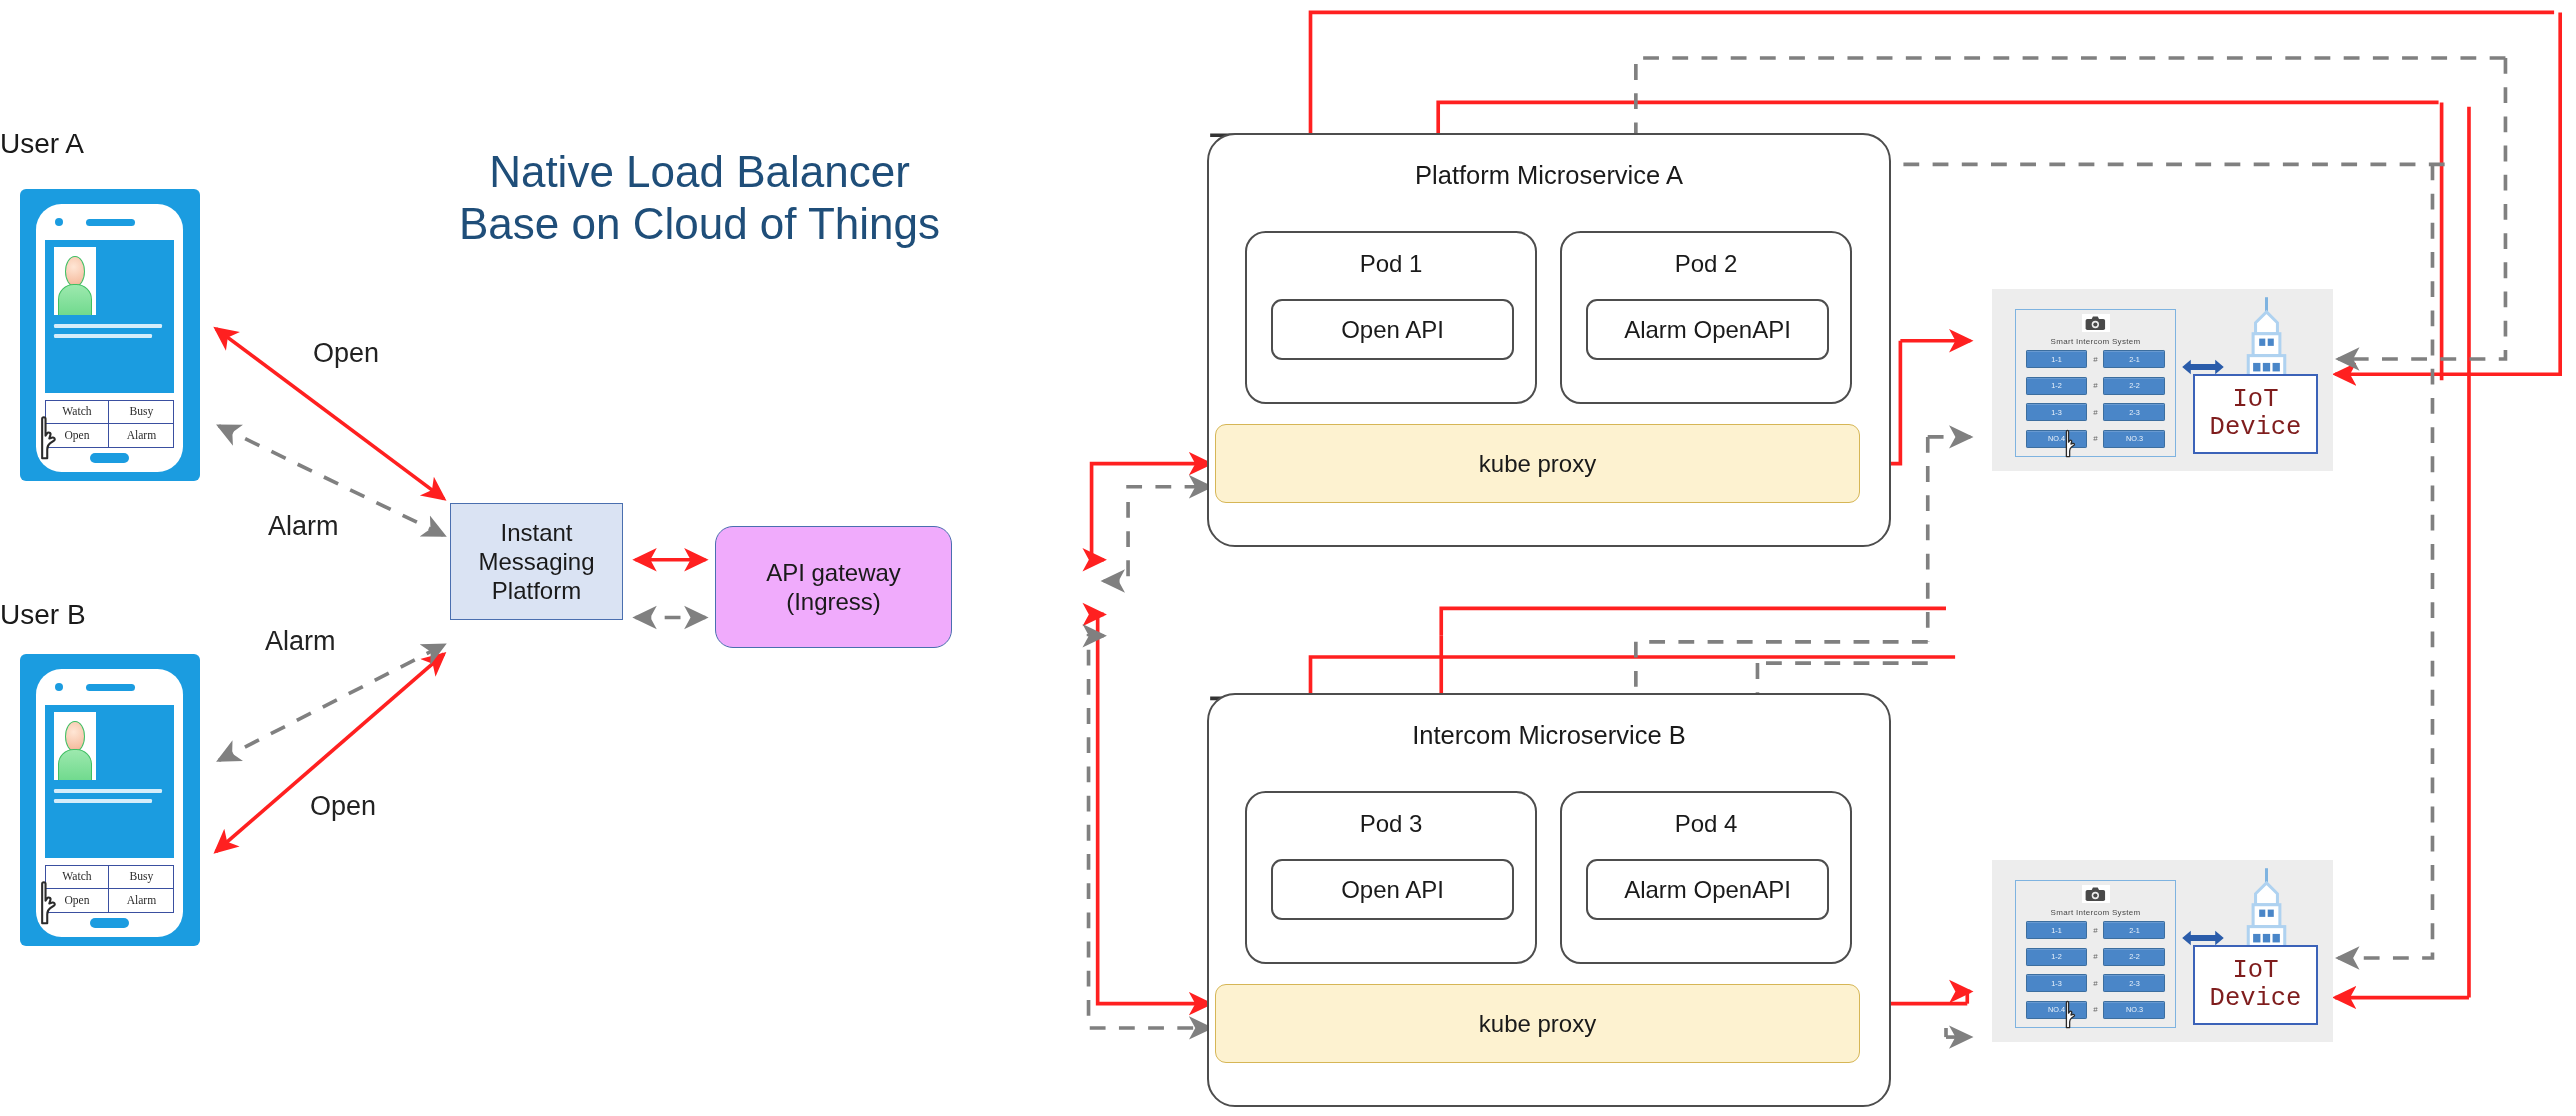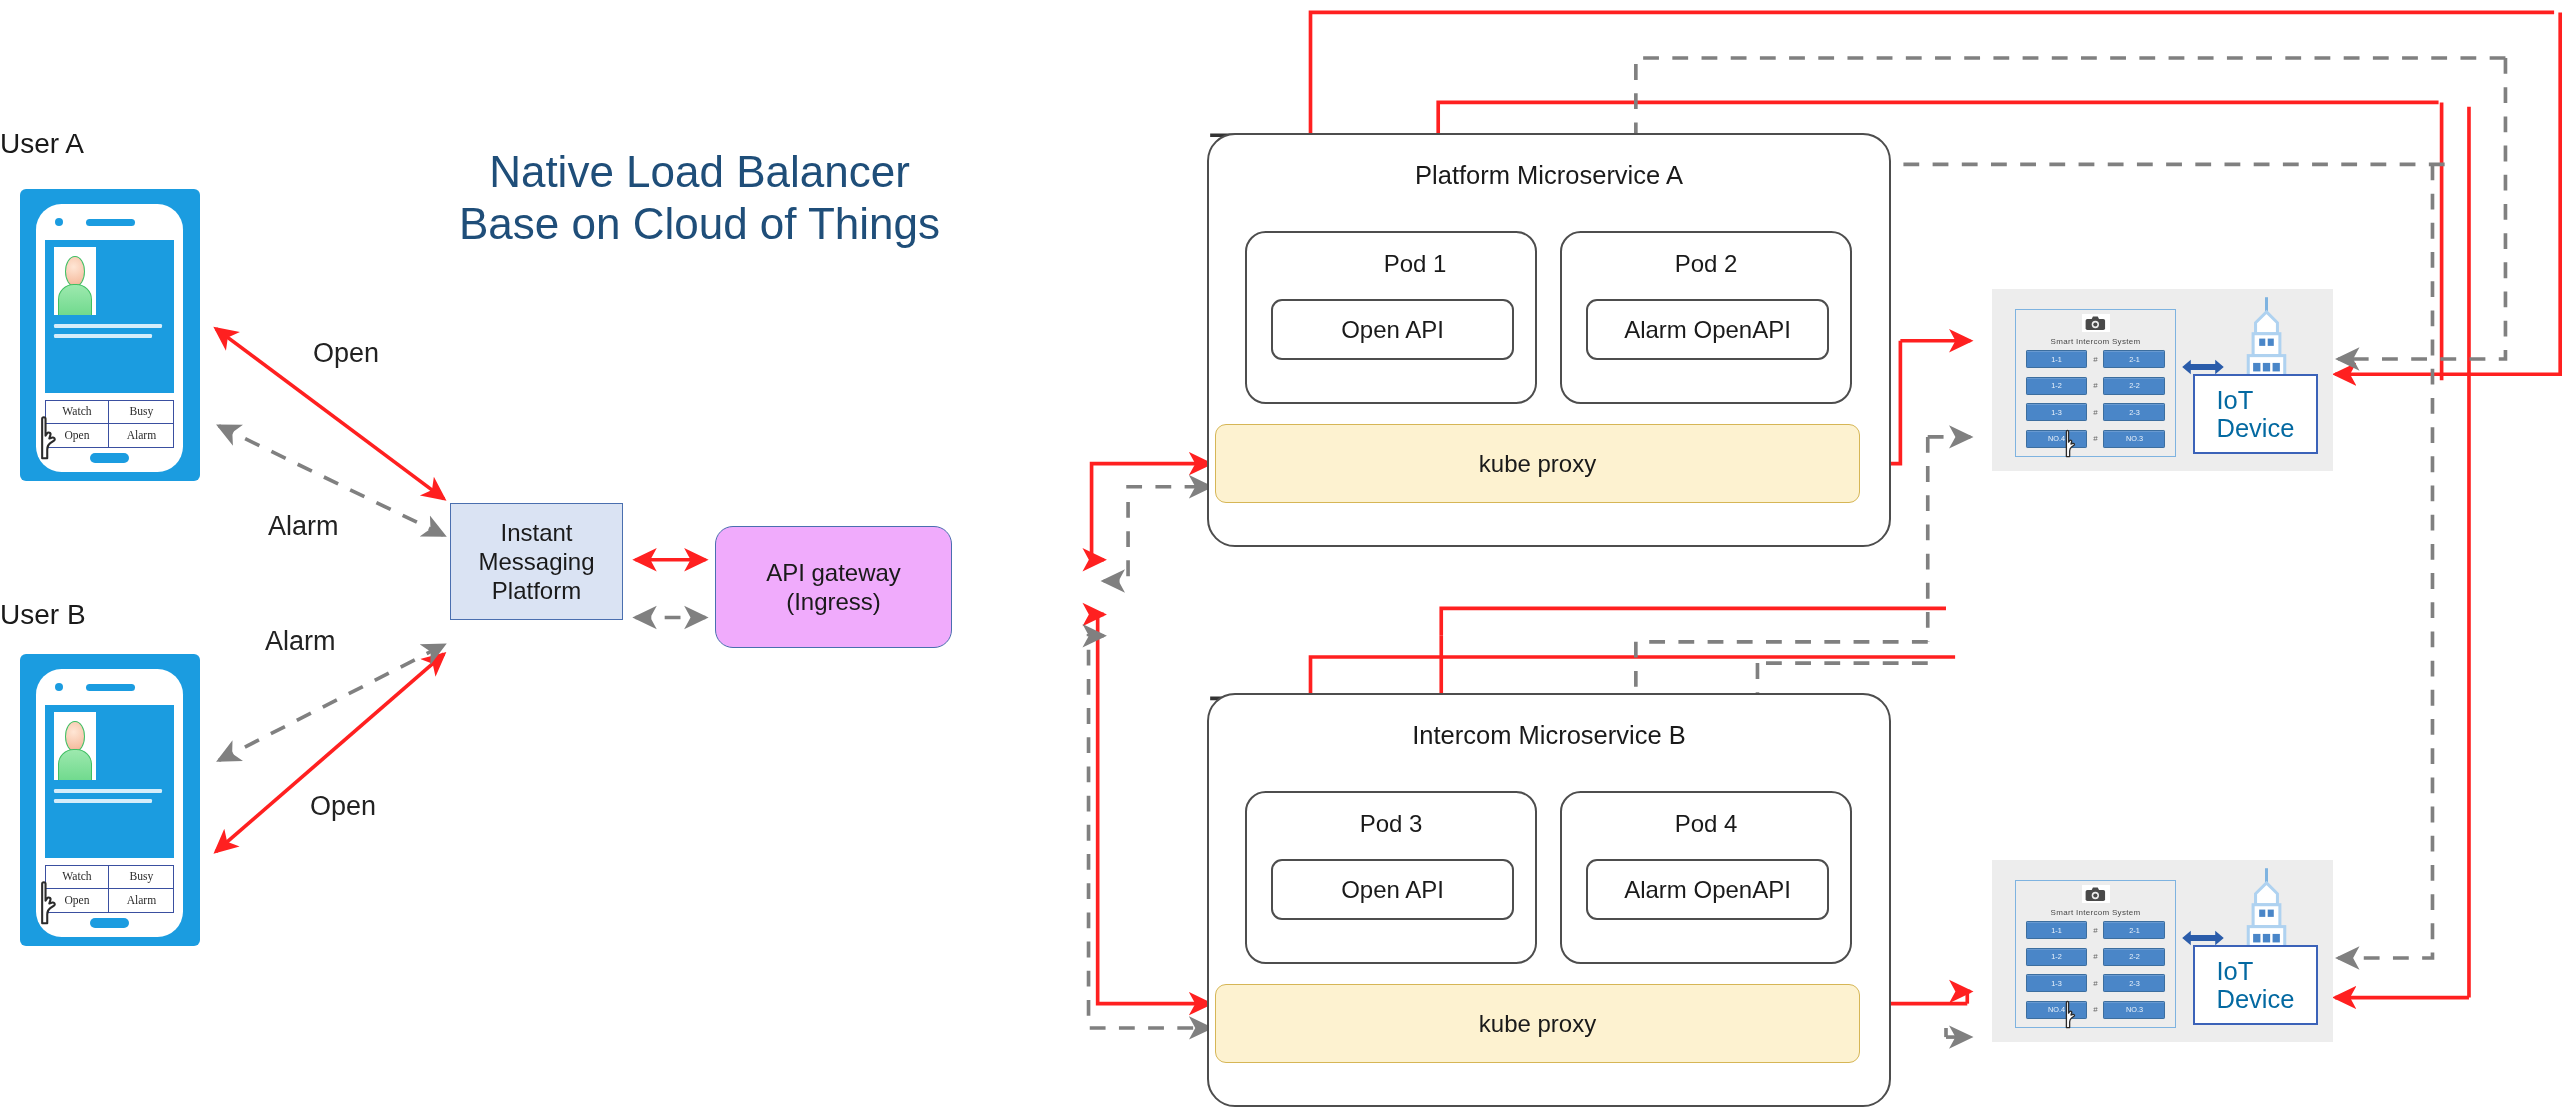--- a/index.html
+++ b/index.html
@@ -68,22 +68,22 @@
   .ic-title{position:absolute;width:100%;text-align:center;top:27px;font-size:8px;color:#4a4a4a;
             letter-spacing:0.3px;white-space:nowrap;}
   .ic-grid{position:absolute;left:6%;top:39px;width:88%;bottom:6px;
            display:grid;grid-template-columns:1fr 16px 1fr;grid-auto-rows:1fr;gap:5.5px 0;align-items:center;}
   .ic-btn{background:#4A86C8;border:1.2px solid #3C6E9F;border-radius:1.2px;height:16px;
           display:flex;align-items:center;justify-content:center;color:#eaf2fb;font-size:7.3px;
           box-shadow:inset 0 0.6px 0 rgba(255,255,255,.35);}
   .ic-sep{display:flex;align-items:center;justify-content:center;color:#666;font-size:8px;}
   .tower{position:absolute;}
   .iot-lbl{position:absolute;background:#ffffff;border:2.4px solid #3B62B8;
-           display:flex;align-items:center;justify-content:center;text-align:left;
-           font-size:25.5px;line-height:1.1;color:#0369a1;}
+           display:flex;align-items:center;justify-content:center;text-align:center;
+           font-size:25.5px;line-height:1.1;color:#7f1d1d;font-family:Liberation Mono, monospace;}
 </style>
 </head>
 <body>
 
 <div id="stage">
 
   <svg id="svg-layer" viewBox="0 0 4236 1836" xmlns="http://www.w3.org/2000/svg">
     <defs>
       <marker id="ar-red" viewBox="0 0 12 12" refX="10" refY="6" markerWidth="7" markerHeight="7" orient="auto-start-reverse">
         <path d="M0,0.5 L11.5,6 L0,11.5 L3,6 Z" fill="#FF2020"></path>
@@ -257,21 +257,21 @@
   <div class="abs box box-gw" style="left:715px;top:526px;width:237px;height:122px;">
     <div>
       <div>API gateway</div>
       <div>(Ingress)</div>
     </div>
   </div>
 
   <div class="abs ms-outer" style="left:1207px;top:133px;width:684px;height:414px;">
     <div class="ms-title">Platform Microservice A</div>
 
-    <div class="abs pod" style="left:36px;top:96px;width:292px;height:173px;padding-left:24px;">
+    <div class="abs pod" style="left:36px;top:96px;width:292px;height:173px;">
       <div class="pod-title">Pod 1</div>
       <div class="abs api-box" style="left:24px;top:66px;width:243px;height:61px;">Open API</div>
     </div>
 
     <div class="abs pod" style="left:351px;top:96px;width:292px;height:173px;">
       <div class="pod-title">Pod 2</div>
       <div class="abs api-box" style="left:24px;top:66px;width:243px;height:61px;">Alarm OpenAPI</div>
     </div>
 
     <div class="abs kube" style="left:6px;top:289px;width:645px;height:79px;">kube proxy</div>

